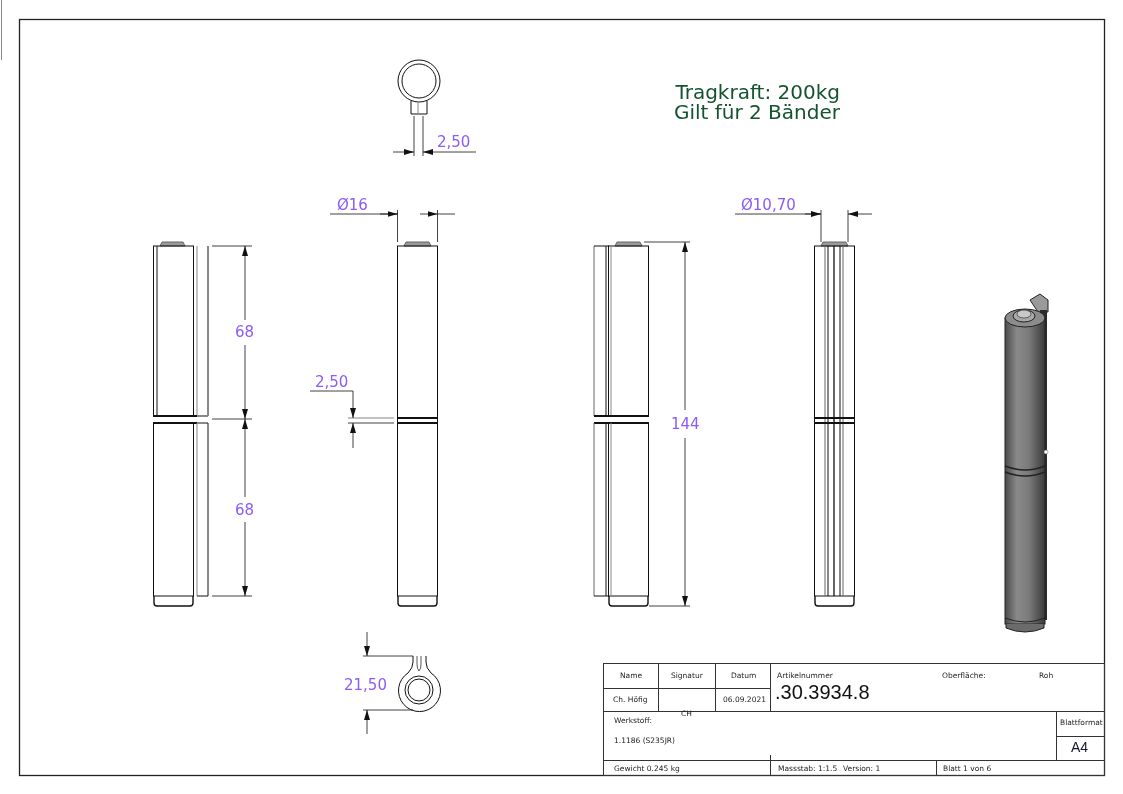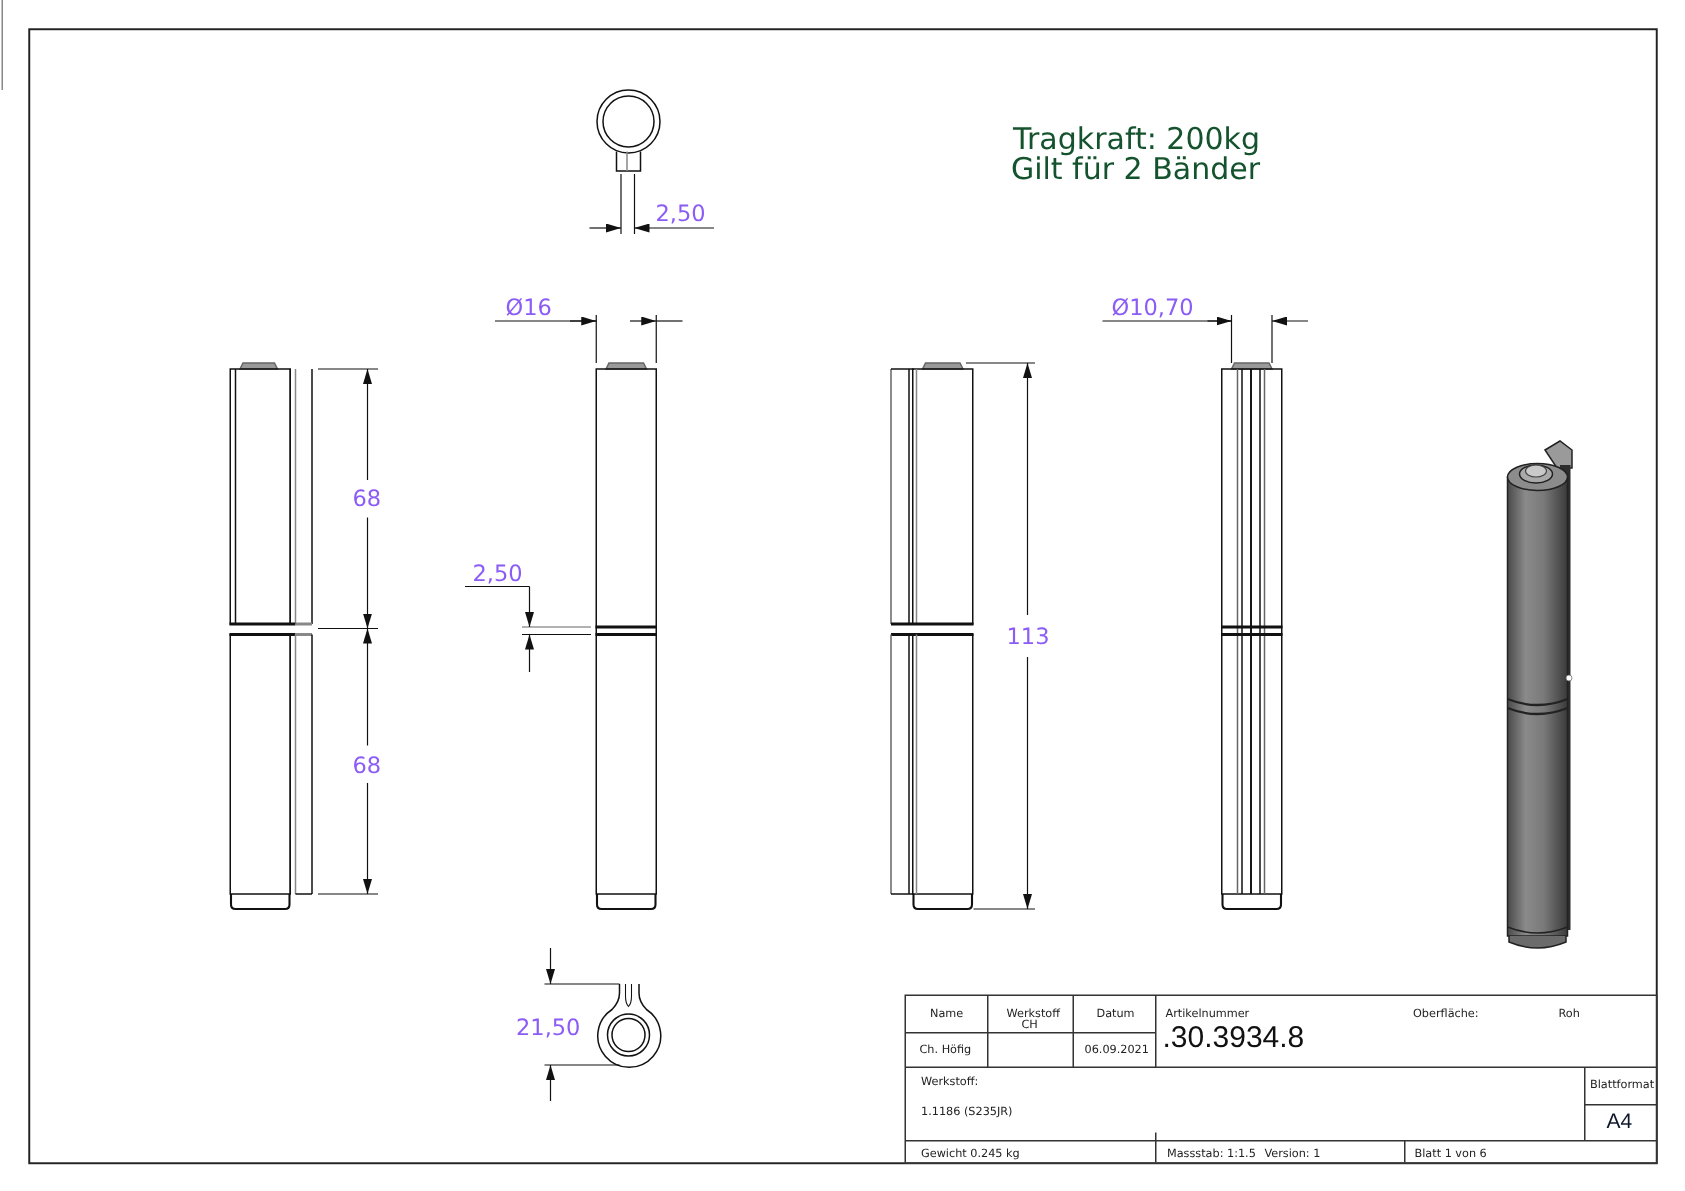--- a/index.html
+++ b/index.html
@@ -173,28 +173,28 @@
 
 <div class="note" style="left:670px; top:82px; width:170px;">Tragkraft: 200kg</div>
 <div class="note" style="left:670px; top:102px; width:170px;">Gilt für 2 Bänder</div>
 
 <div class="dim" style="left:437px; top:133px;">2,50</div>
 <div class="dim" style="left:337px; top:196px;text-align:center;">Ø16</div>
 <div class="dim" style="left:741px; top:196px;">Ø10,70</div>
 <div class="dim" style="left:315px; top:373px;">2,50</div>
 <div class="dim" style="left:235px; top:323px;">68</div>
 <div class="dim" style="left:235px; top:501px;">68</div>
-<div class="dim" style="left:671px; top:415px;">113</div>
+<div class="dim" style="left:671px; top:415px;">144</div>
 <div class="dim" style="left:344px; top:676px;">21,50</div>
 
 <div class="tb" style="left:620px; top:671px;">Name</div>
-<div class="tb" style="left:671px; top:671px;">Werkstoff</div>
+<div class="tb" style="left:671px; top:671px;">Signatur</div>
 <div class="tb" style="left:731px; top:671px;">Datum</div>
 <div class="tb" style="left:613px; top:695px;">Ch. Höfig</div>
-<div class="tb" style="left:681px; top:678px;">CH</div>
+<div class="tb" style="left:681px; top:709px;">CH</div>
 <div class="tb" style="left:723px; top:695px;">06.09.2021</div>
 <div class="tb" style="left:777px; top:671px;">Artikelnummer</div>
 <div class="tb-big" style="left:775px; top:681px;">.30.3934.8</div>
 <div class="tb" style="left:942px; top:671px;">Oberfläche:</div>
 <div class="tb" style="left:991px; top:671px;margin-left:48px;">Roh</div>
 <div class="tb" style="left:614px; top:716px;">Werkstoff:</div>
 <div class="tb" style="left:614px; top:736px;">1.1186 (S235JR)</div>
 <div class="tb" style="left:1060px; top:718px;">Blattformat</div>
 <div class="tb-a4" style="left:1071px; top:739px;">A4</div>
 <div class="tb" style="left:614px; top:764px;">Gewicht 0.245 kg</div>

